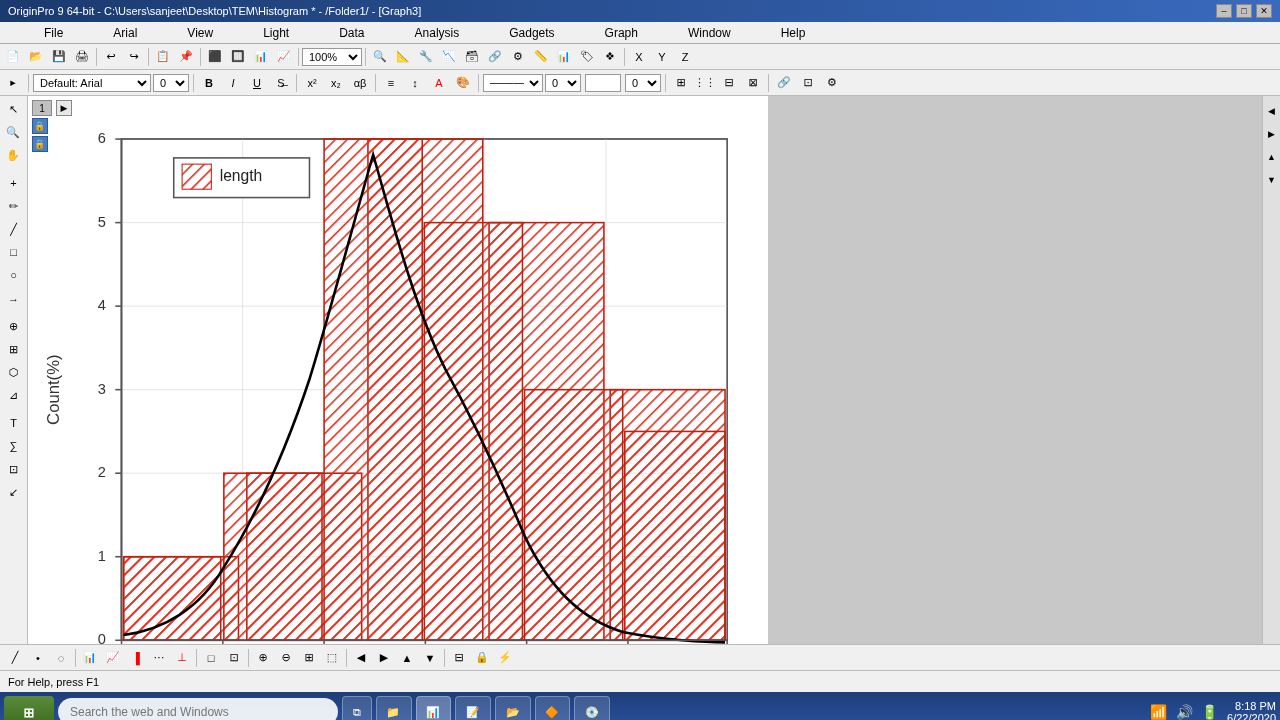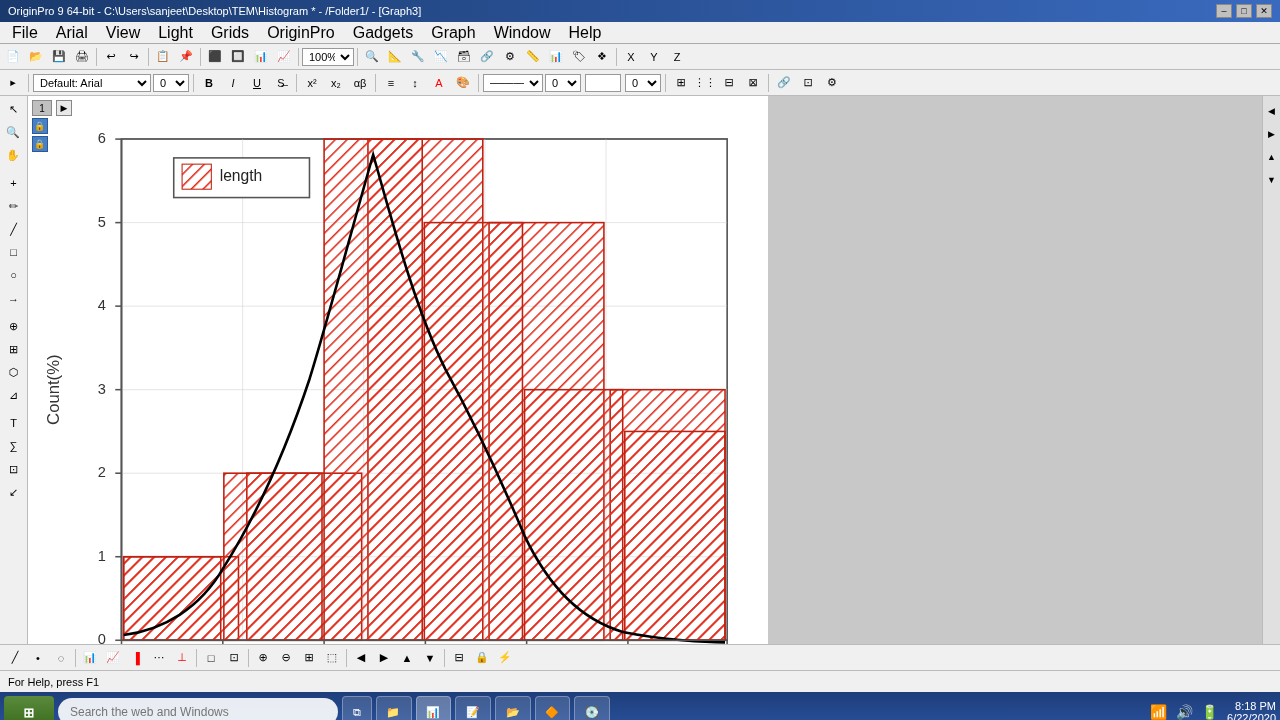--- a/index.html
+++ b/index.html
@@ -31,23 +31,24 @@
       height: 22px;
       background: #f0f0f0;
       display: flex;
       align-items: center;
       padding: 0 4px;
       border-bottom: 1px solid #aaa;
       gap: 2px;
     }
     .menu-item {
       padding: 2px 8px;
-      font-size: 16px;
+      font-size: 12px;
       cursor: pointer;
       white-space: nowrap;
+      margin-left: 32px;
     }
 
     
     .toolbar {
       height: 26px;
       background: #f0f0f0;
       border-bottom: 1px solid #bbb;
       display: flex;
       align-items: center;
       padding: 0 2px;
@@ -226,22 +227,22 @@
     <span>□</span>
     <span>✕</span>
   </div>
 </div>
 
 <div id="menu-bar">
   <div class="menu-item">File</div>
   <div class="menu-item">Arial</div>
   <div class="menu-item">View</div>
   <div class="menu-item">Light</div>
-  <div class="menu-item">Grids</div>
-  <div class="menu-item">OriginPro</div>
+  <div class="menu-item">Data</div>
+  <div class="menu-item">Analysis</div>
   <div class="menu-item">Gadgets</div>
   <div class="menu-item">Graph</div>
   <div class="menu-item">Window</div>
   <div class="menu-item">Help</div>
 </div>
 
 <div class="toolbar">
   <button class="tb-btn">📄</button>
   <button class="tb-btn">📂</button>
   <button class="tb-btn">💾</button>
@@ -251,21 +252,21 @@
   <button class="tb-btn">↪</button>
   <div class="tb-sep"></div>
   <button class="tb-btn">📋</button>
   <button class="tb-btn">📌</button>
   <div class="tb-sep"></div>
   <button class="tb-btn">⬛</button>
   <button class="tb-btn">🔲</button>
   <button class="tb-btn">📊</button>
   <button class="tb-btn">📈</button>
   <div class="tb-sep"></div>
-  <select class="tb-input" style="width:52px">
+  <select class="tb-input" style="width:60px">
     <option>100%</option>
     <option>75%</option>
     <option>50%</option>
     <option>150%</option>
   </select>
   <div class="tb-sep"></div>
   <button class="tb-btn">🔍</button>
   <button class="tb-btn">📐</button>
   <button class="tb-btn">🔧</button>
   <button class="tb-btn">📉</button>

